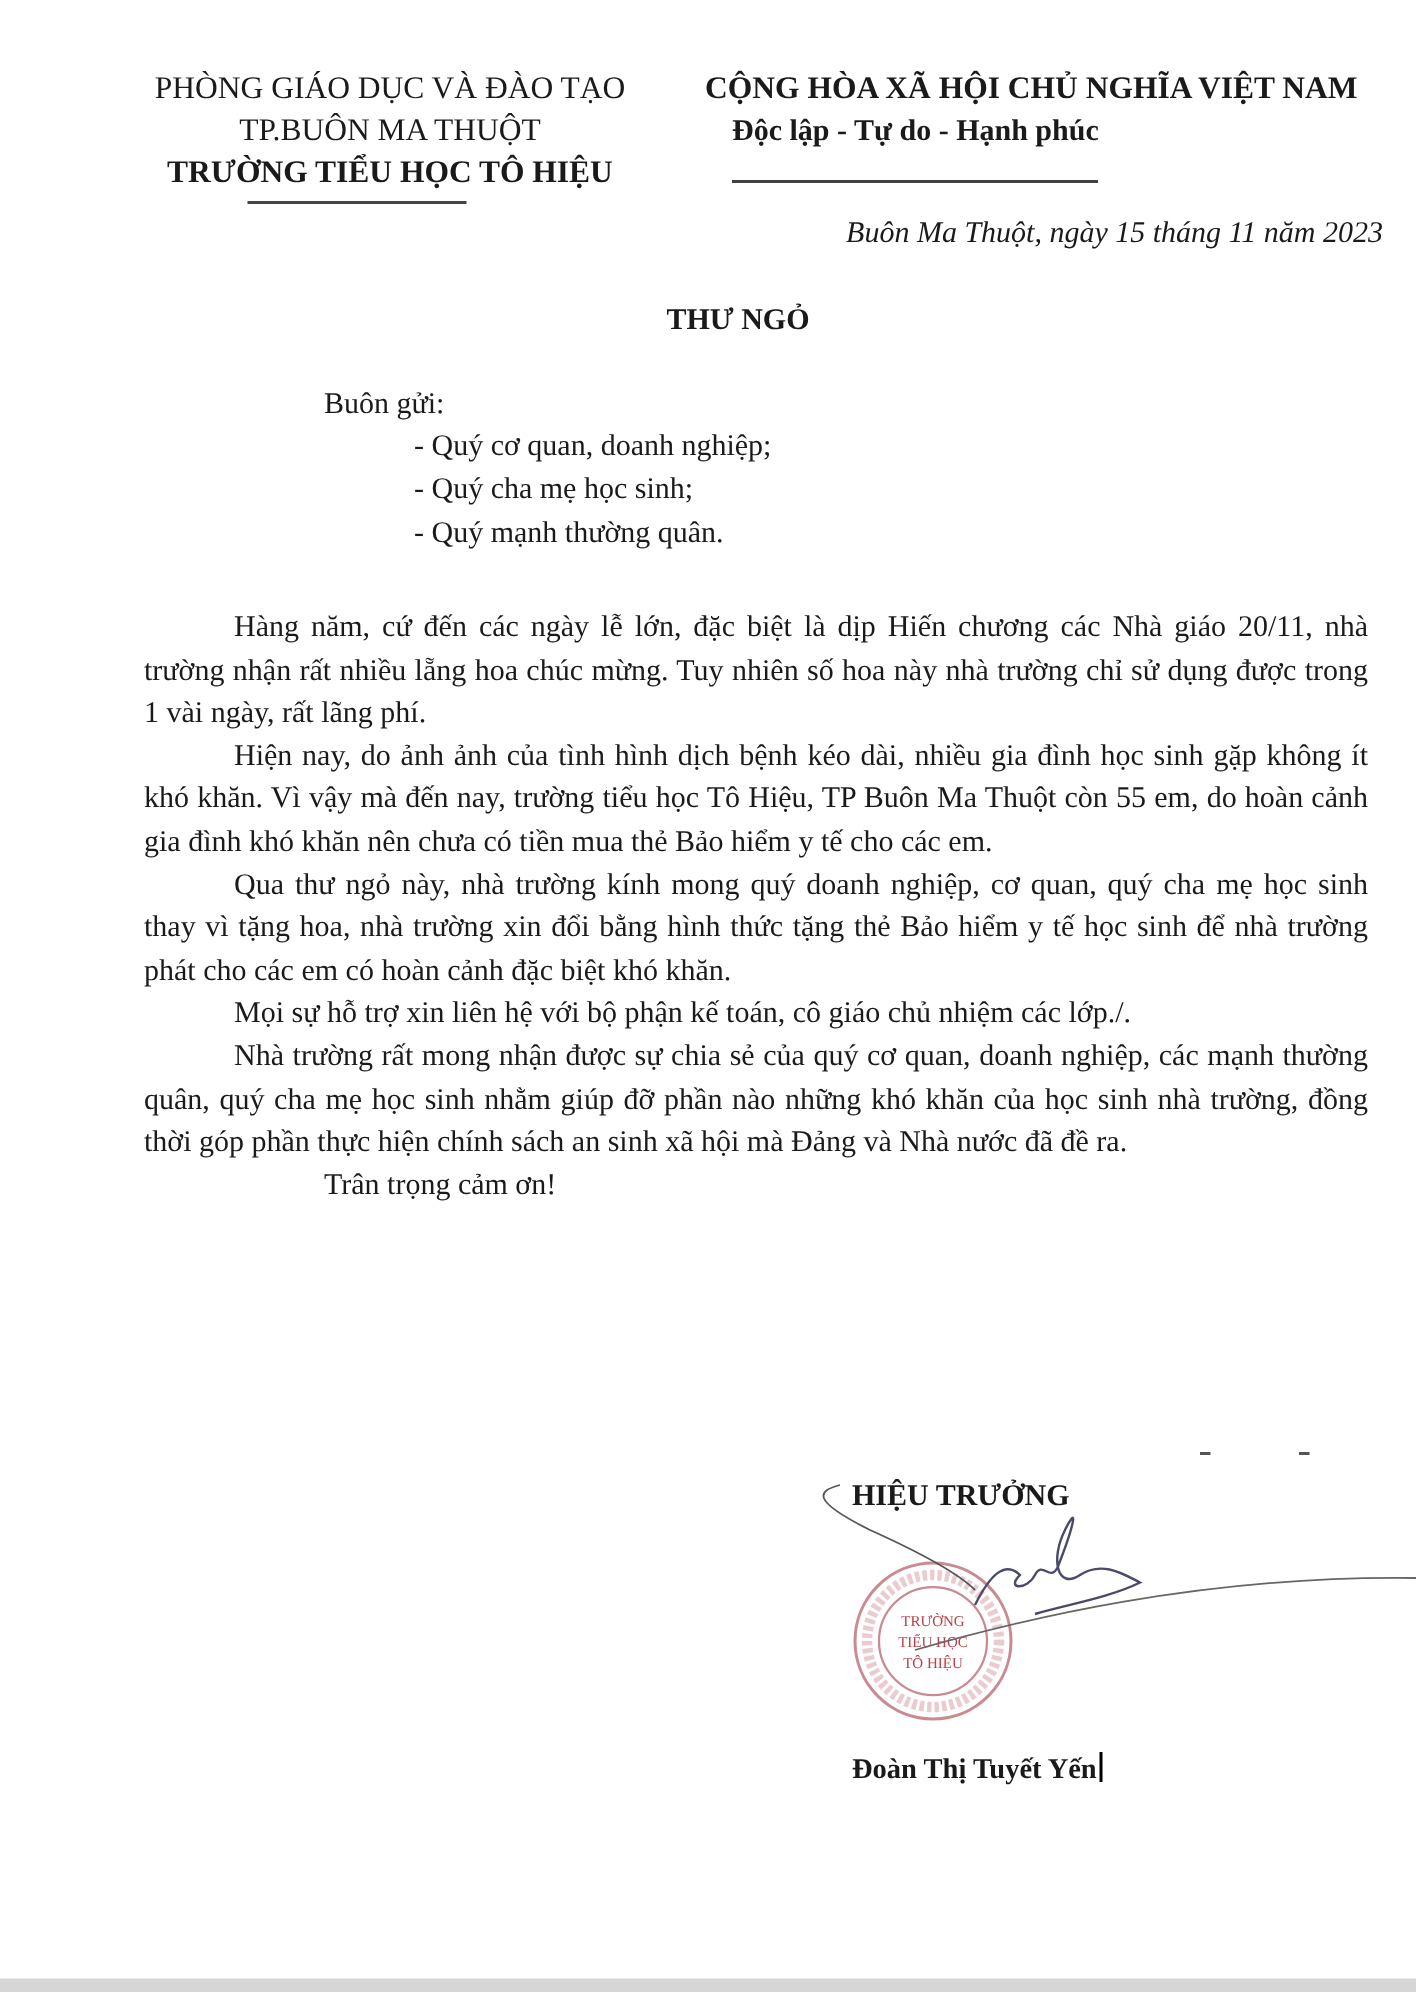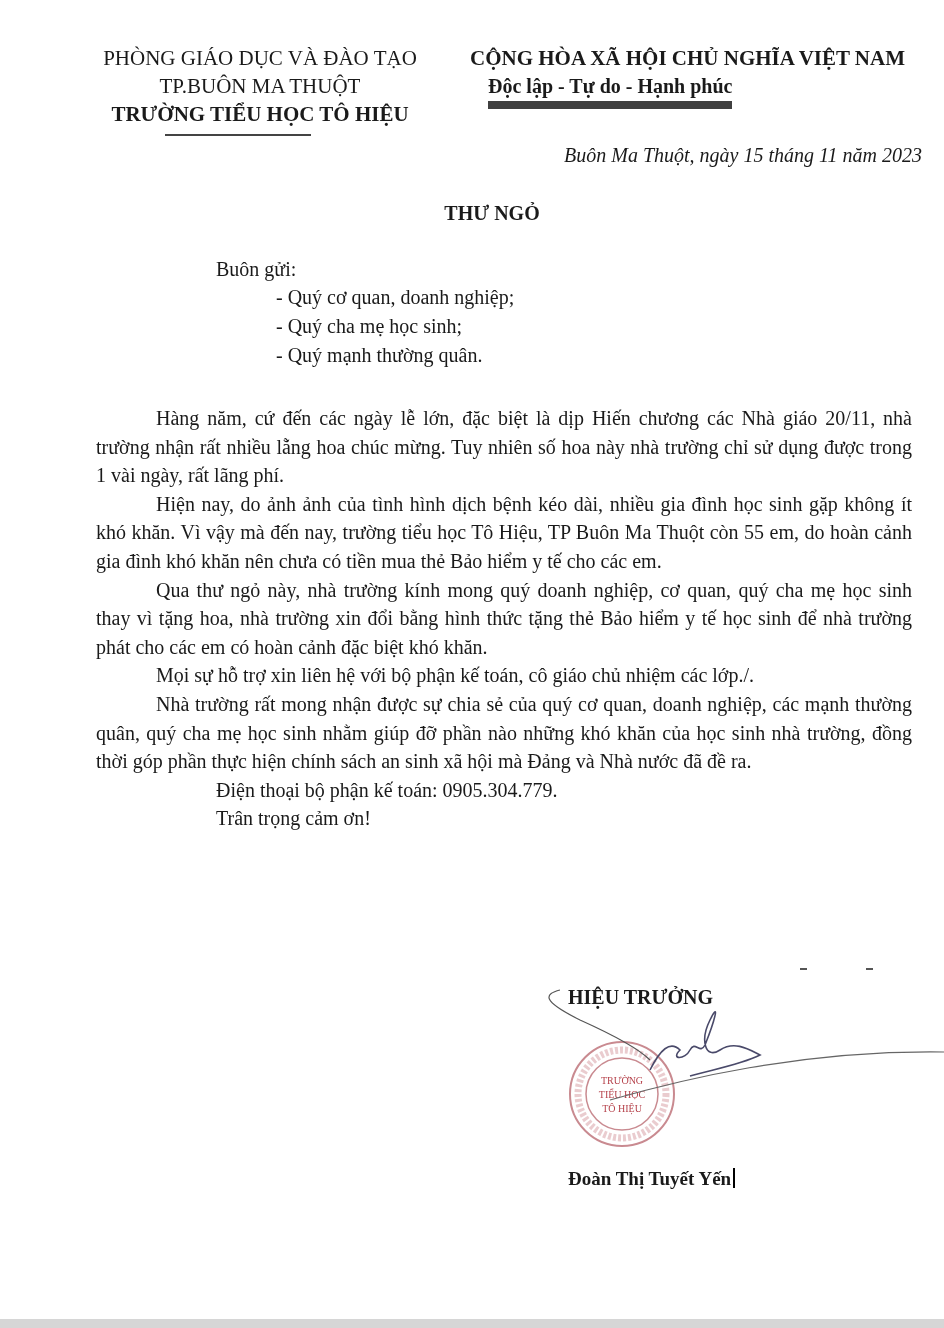--- a/index.html
+++ b/index.html
@@ -5,21 +5,21 @@
   html, body { margin: 0; padding: 0; }
   body {
     width: 944px; height: 1328px; background: #ffffff; position: relative; overflow: hidden;
     font-family: "Liberation Serif", "DejaVu Serif", serif; color: #1a1a1a;
   }
   .abs { position: absolute; white-space: nowrap; }
   .hdr-left { left: 60px; top: 44px; width: 400px; text-align: center; font-size: 21px; line-height: 28px; }
   .hdr-left .bold { font-weight: bold; }
   .hdr-left .rule { width: 146px; height: 2px; background: #444; margin: 6px auto 0 auto; position: relative; left: -22px; }
   .hdr-right { left: 470px; top: 44px; width: 470px; text-align: left; font-size: 21px; line-height: 28px; font-weight: bold; }
-  .hdr-right .motto { display: inline-block; font-size: 20px; border-bottom: 8px solid #404040; padding-bottom: 1px; margin-left: 18px; }
+  .hdr-right .motto { display: inline-block; font-size: 20px; border-bottom: 2px solid #404040; padding-bottom: 19px; margin-left: 18px; }
   .date { right: 22px; top: 144px; font-size: 20px; font-style: italic; }
   .title { left: 0; width: 936px; top: 202px; text-align: center; font-weight: bold; font-size: 20px; padding-left: 48px; box-sizing: border-box; }
   .greet { left: 216px; top: 258px; font-size: 20px; }
   .recip { left: 276px; font-size: 20px; }
   .body { position: absolute; left: 96px; width: 816px; font-size: 20px; line-height: 28.6px; text-align: justify; }
   .body p { margin: 0; text-indent: 60px; }
   .body p.ind2 { text-indent: 120px; }
   .dash { position: absolute; width: 7px; height: 2px; background: #555; }
   .sig-title { left: 568px; top: 986px; font-weight: bold; font-size: 20px; }
   .sig-name { left: 568px; top: 1168px; font-weight: bold; font-size: 19px; }
@@ -50,21 +50,20 @@
 <div class="abs recip" style="top:286px">- Quý cơ quan, doanh nghiệp;</div>
 <div class="abs recip" style="top:315px">- Quý cha mẹ học sinh;</div>
 <div class="abs recip" style="top:344px">- Quý mạnh thường quân.</div>
 
 <div class="body" style="top:404px">
   <p>Hàng năm, cứ đến các ngày lễ lớn, đặc biệt là dịp Hiến chương các Nhà giáo 20/11, nhà trường nhận rất nhiều lẵng hoa chúc mừng. Tuy nhiên số hoa này nhà trường chỉ sử dụng được trong 1 vài ngày, rất lãng phí.</p>
   <p>Hiện nay,  do ảnh ảnh của tình hình dịch bệnh kéo dài, nhiều gia đình học sinh gặp không ít khó khăn. Vì vậy mà đến nay, trường tiểu học Tô Hiệu, TP Buôn Ma Thuột còn 55 em, do hoàn cảnh gia đình khó khăn nên chưa có tiền mua thẻ Bảo hiểm y tế cho các em.</p>
   <p>Qua thư ngỏ này, nhà trường kính mong quý doanh nghiệp, cơ quan, quý cha mẹ học sinh thay vì tặng hoa, nhà trường xin đổi bằng hình thức tặng thẻ Bảo hiểm y tế học sinh để nhà trường phát cho các em có hoàn cảnh đặc biệt khó khăn.</p>
   <p>Mọi sự hỗ trợ xin liên hệ với bộ phận kế toán, cô giáo chủ nhiệm các lớp./.</p>
   <p>Nhà trường rất mong nhận được sự chia sẻ của quý cơ quan, doanh nghiệp, các mạnh thường quân, quý cha mẹ học sinh nhằm giúp đỡ phần nào những khó khăn của học sinh nhà trường, đồng thời góp phần thực hiện chính sách an sinh xã hội mà Đảng và Nhà nước đã đề ra.</p>
-  <p class="ind2">Điện thoại bộ phận kế toán: 0905.304.779.</p>
   <p class="ind2">Trân trọng cảm ơn!</p>
 </div>
 
 <div class="dash" style="left:800px; top:968px"></div>
 <div class="dash" style="left:866px; top:968px"></div>
 
 <div class="abs sig-title">HIỆU TRƯỞNG</div>
 
 <div class="stamp-wrap">
   <svg width="200" height="130" viewBox="0 0 200 130">

